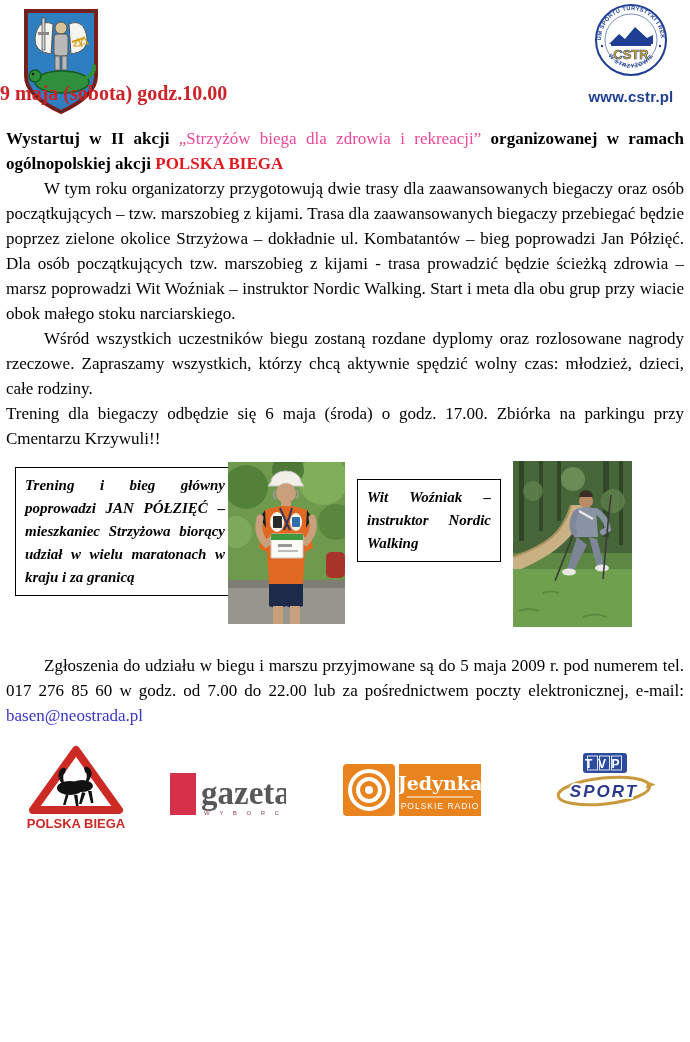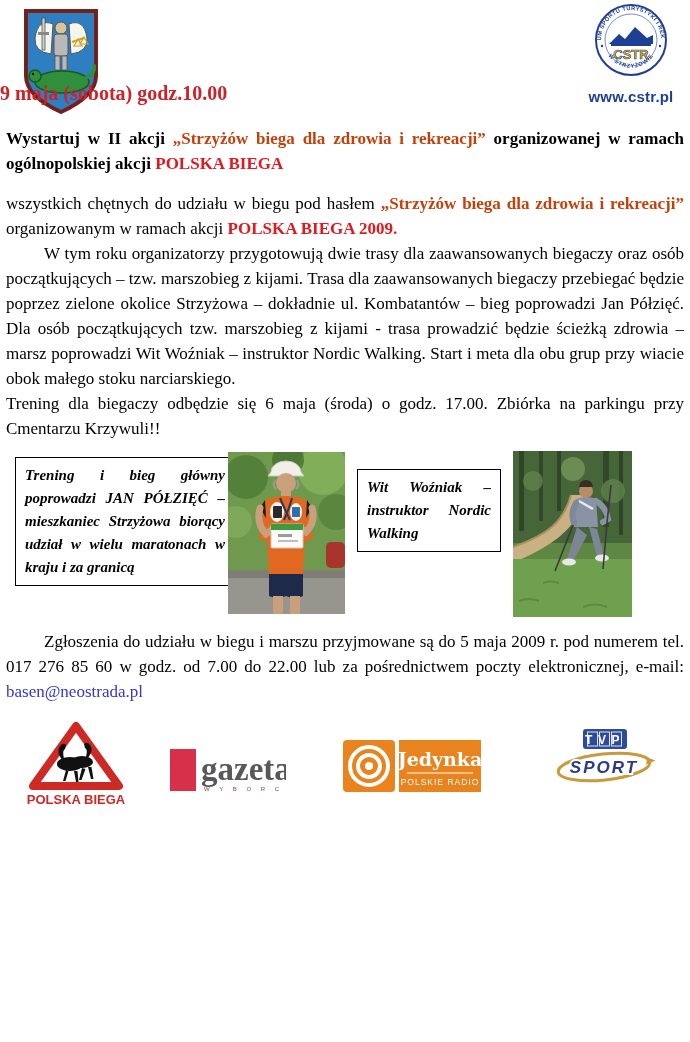--- a/index.html
+++ b/index.html
@@ -9,21 +9,21 @@
   .header{position:relative;height:122px;}
   .herb{position:absolute;left:20px;top:8px;}
   .heading{position:absolute;left:0;right:0;top:82px;text-align:left;
            color:#cc2229;font-size:20px;font-weight:bold;}
   .cstr{position:absolute;right:16px;top:2px;width:86px;text-align:center;}
   .cstr-url{color:#1f3f94;font-size:15px;font-weight:bold;letter-spacing:.2px;margin-top:2px;
             font-family:"Liberation Sans",sans-serif;text-decoration:none;display:block;}
   
   .para{margin:0 6px;text-align:justify;font-size:17px;line-height:25px;}
   .b{font-weight:normal;}
-  .blue{color:#c2410c;font-weight:bold;}
+  .blue{color:#ec4899;font-weight:normal;}
   .red{color:#e3171e;font-weight:bold;}
   .indent{text-indent:38px;}
   .intro{margin-top:4px;font-weight:bold;}
   .invite{margin-top:39px;text-align:center;font-weight:bold;font-size:17px;line-height:23px;}
   .haslo{margin-top:15px;}
   .email{color:#3636c8;text-decoration:none;cursor:pointer;}
   
   .figures{position:relative;height:180px;margin-top:8px;}
   .capbox{position:absolute;border:1px solid #000;font-weight:bold;font-style:italic;
           font-size:15px;line-height:23px;text-align:justify;padding:6px 9px;background:#fff;}
@@ -96,24 +96,24 @@
         <rect x="20" y="40" width="40" height="4" fill="#1f3f94"></rect>
         <text x="40" y="57" text-anchor="middle" font-size="13" font-weight="bold" font-family="Liberation Sans, sans-serif" fill="#f0b400" stroke="#1f3f94" stroke-width="0.6">CSTR</text>
       </svg>
       <a class="cstr-url">www.cstr.pl</a>
     </div>
   </div>
 
   <p class="para intro"><span>Wystartuj w II akcji </span><span class="blue">„Strzyżów biega dla zdrowia i rekreacji”</span><span> organizowanej w ramach ogólnopolskiej akcji </span><span class="red">POLSKA BIEGA</span></p>
 
 
-  <p class="para haslo"><span>wszystkich chętnych do udziału w biegu pod hasłem </span><span class="blue">„Strzyżów biega dla zdrowia i rekreacji”</span><span> organizowanym  w ramach akcji </span><span class="red">POLSKA BIEGA 2009.</span></p>
 
   <p class="para indent"><span>W tym roku organizatorzy przygotowują dwie trasy dla zaawansowanych biegaczy oraz osób początkujących – tzw. marszobieg z kijami. Trasa dla zaawansowanych biegaczy przebiegać będzie poprzez zielone okolice Strzyżowa – dokładnie ul. Kombatantów – bieg poprowadzi </span><span class="b">Jan Półzięć</span><span>. Dla osób początkujących tzw. marszobieg z kijami - trasa prowadzić będzie ścieżką zdrowia – marsz poprowadzi </span><span class="b">Wit Woźniak – instruktor Nordic Walking</span><span>. Start i meta dla obu grup przy </span><span class="b">wiacie obok małego stoku narciarskiego.</span></p>
 
+  <p class="para indent">Wśród wszystkich uczestników biegu zostaną rozdane dyplomy oraz rozlosowane nagrody rzeczowe. Zapraszamy wszystkich, którzy chcą aktywnie spędzić wolny czas: młodzież, dzieci, całe rodziny.</p>
 
   <p class="para b">Trening dla biegaczy odbędzie się 6 maja (środa) o godz. 17.00. Zbiórka na parkingu przy Cmentarzu Krzywuli!!</p>
 
   <div class="figures">
 
     <div class="capbox box-jan">Trening i bieg główny poprowadzi JAN PÓŁZIĘĆ – mieszkaniec Strzyżowa biorący udział w wielu maratonach w kraju i za granicą</div>
 
     <div class="photo photo1">
       <svg width="117" height="162" viewBox="0 0 117 162">
         <rect width="117" height="162" fill="#6f9a4e"></rect>
@@ -180,21 +180,21 @@
         <path d="M76 76 L84 106 l7 -1 L84 78 Z" fill="#7d8696"></path>
         <ellipse cx="56" cy="111" rx="7" ry="3.5" fill="#e8e8e4"></ellipse>
         <ellipse cx="89" cy="107" rx="7" ry="3.5" fill="#e8e8e4"></ellipse>
         <line x1="94" y1="72" x2="98" y2="34" stroke="#3a3a3a" stroke-width="1.6"></line>
         <line x1="60" y1="74" x2="42" y2="120" stroke="#3a3a3a" stroke-width="1.6"></line>
         <line x1="94" y1="72" x2="90" y2="118" stroke="#3a3a3a" stroke-width="1.6"></line>
       </svg>
     </div>
   </div>
 
-  <p class="para indent" style="margin-top:0"><span>Zgłoszenia do udziału w biegu i marszu przyjmowane są do </span><span class="b">5 maja 2009 r.</span><span> pod numerem tel. </span><span class="b">017 276 85 60</span><span> w godz. </span><span class="b">od 7.00 do 22.00</span><span> lub za pośrednictwem poczty elektronicznej, e-mail: </span><a class="email">basen@neostrada.pl</a></p>
+  <p class="para indent" style="margin-top:14px"><span>Zgłoszenia do udziału w biegu i marszu przyjmowane są do </span><span class="b">5 maja 2009 r.</span><span> pod numerem tel. </span><span class="b">017 276 85 60</span><span> w godz. </span><span class="b">od 7.00 do 22.00</span><span> lub za pośrednictwem poczty elektronicznej, e-mail: </span><a class="email">basen@neostrada.pl</a></p>
 
   <div class="logos">
 
     <div class="logo logo-pb">
       <svg width="104" height="92" viewBox="0 0 104 92">
         <path d="M52 8 L95 68 L9 68 Z" fill="#fff" stroke="#cc2a24" stroke-width="8" stroke-linejoin="round"></path>
         <g fill="#111">
           <ellipse cx="46" cy="46" rx="13" ry="7"></ellipse>
           <ellipse cx="58" cy="44" rx="11" ry="6"></ellipse>
           <path d="M38 42 q-6 -8 -2 -14 q3 -4 6 -1 l-1 4 q-3 1 -1 10 z"></path>

